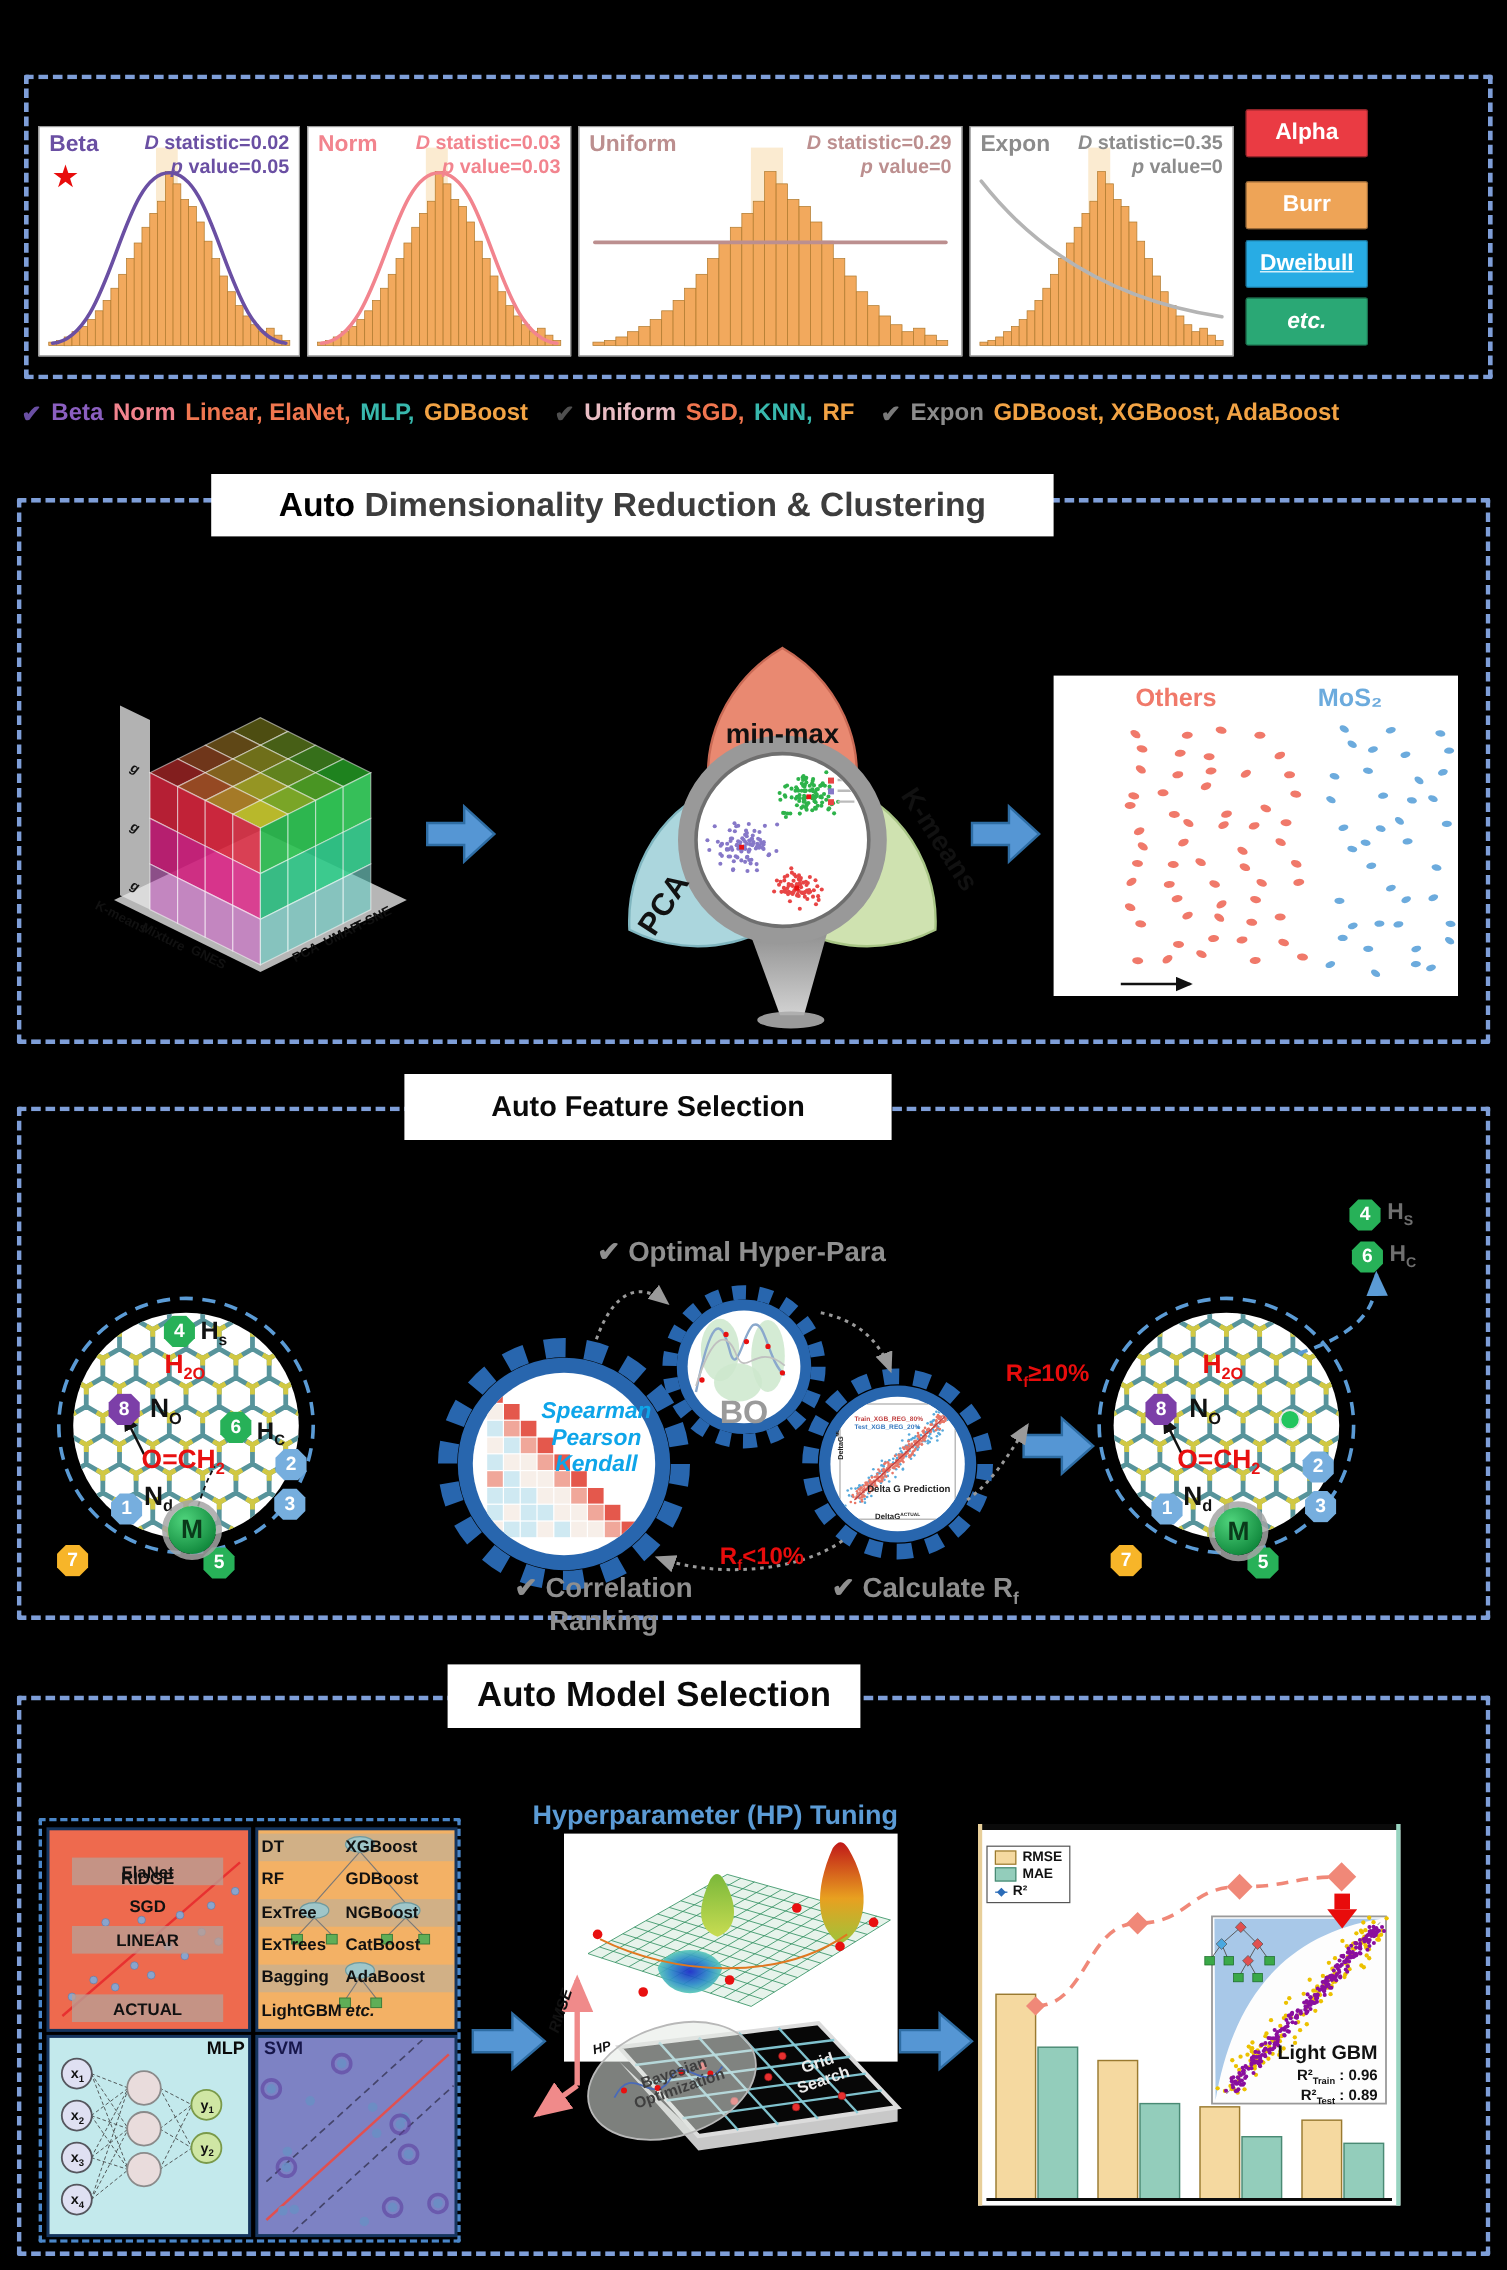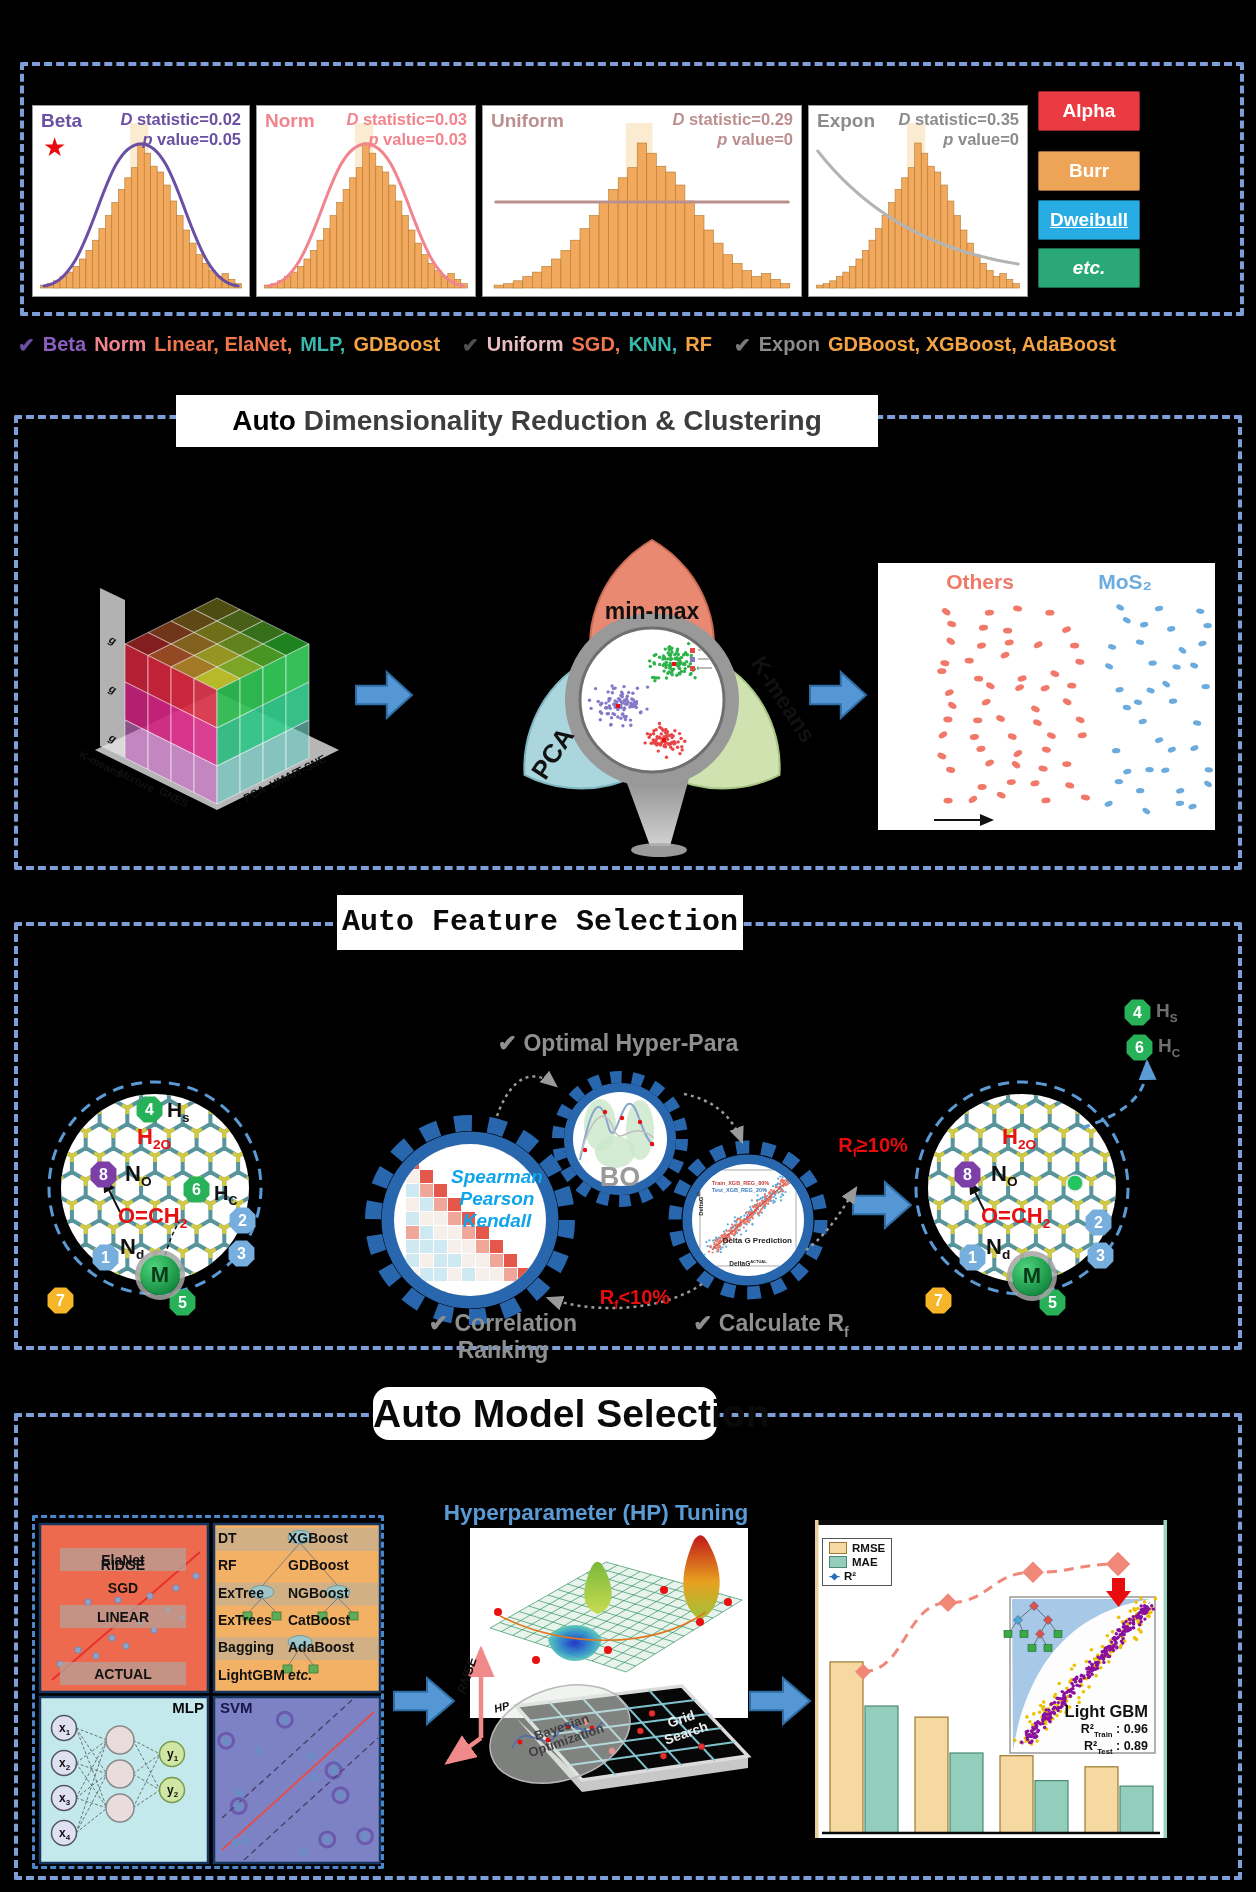--- a/index.html
+++ b/index.html
@@ -1652,22 +1652,22 @@
       <polygon points="1106,1591 1131,1591 1118.5,1607" fill="#e80c0c"></polygon>
     </svg>
 
   <div class="secbox" style="left:20px;top:62px;width:1216px;height:246px;"></div>
   <div class="secbox" style="left:14px;top:415px;width:1220px;height:447px;"></div>
   <div class="secbox" style="left:14px;top:922px;width:1220px;height:420px;"></div>
   <div class="secbox" style="left:14px;top:1413px;width:1220px;height:459px;"></div>
   <div class="secbox" style="left:32px;top:1515px;width:346px;height:348px;border-width:3px;border-color:#4a86c8;"></div>
 
   <div class="ttl" style="left:176px;top:395px;width:702px;height:52px;line-height:52px;font-size:28px;"><span style="color:#000">Auto</span><span style="color:#3d3d3d"> Dimensionality Reduction &amp; Clustering</span></div>
-  <div class="ttl" style="left:337px;top:895px;width:406px;height:55px;line-height:55px;font-size:30px;font-family:Liberation Mono, monospace;"><span>Auto Feature Selection</span></div>
-  <div class="ttl" style="left:373px;top:1387px;width:344px;height:53px;line-height:53px;font-size:39px;border-radius:16px;"><span>Auto Model Selection</span></div>
+  <div class="ttl" style="left:337px;top:895px;width:406px;height:55px;line-height:55px;font-size:24px;"><span>Auto Feature Selection</span></div>
+  <div class="ttl" style="left:373px;top:1387px;width:344px;height:53px;line-height:53px;font-size:29px;"><span>Auto Model Selection</span></div>
 
   <div class="lbl" style="left:590px;top:598px;width:124px;text-align:center;font-size:23px;color:#111;">min-max</div>
   <div class="lbl" style="left:516px;top:738px;width:74px;text-align:center;font-size:26px;color:#111;transform:rotate(-57deg);">PCA</div>
   <div class="lbl" style="left:728px;top:686px;width:110px;text-align:center;font-size:23px;color:#111;transform:rotate(57deg);">K-means</div>
 
   <div class="lbl" style="left:930px;top:570px;width:100px;text-align:center;font-size:21px;color:#f0796a;">Others</div>
   <div class="lbl" style="left:1080px;top:570px;width:90px;text-align:center;font-size:21px;color:#6cabdd;">MoS₂</div>
 
   <div class="lbl" style="left:488px;top:1030px;width:260px;font-size:23px;color:#8f8f8f;text-align:center;"><span>✔</span> <span>Optimal Hyper-Para</span></div>
   <div class="lbl" style="left:594px;top:1162px;width:52px;text-align:center;font-size:27px;color:#9a9a9a;">BO</div>

